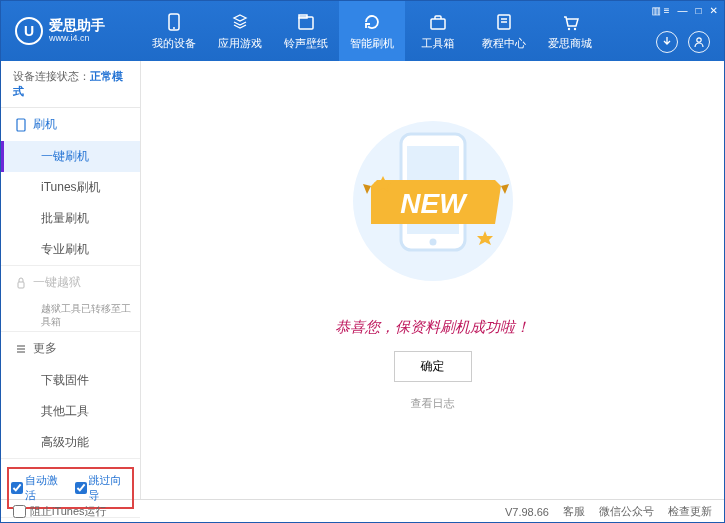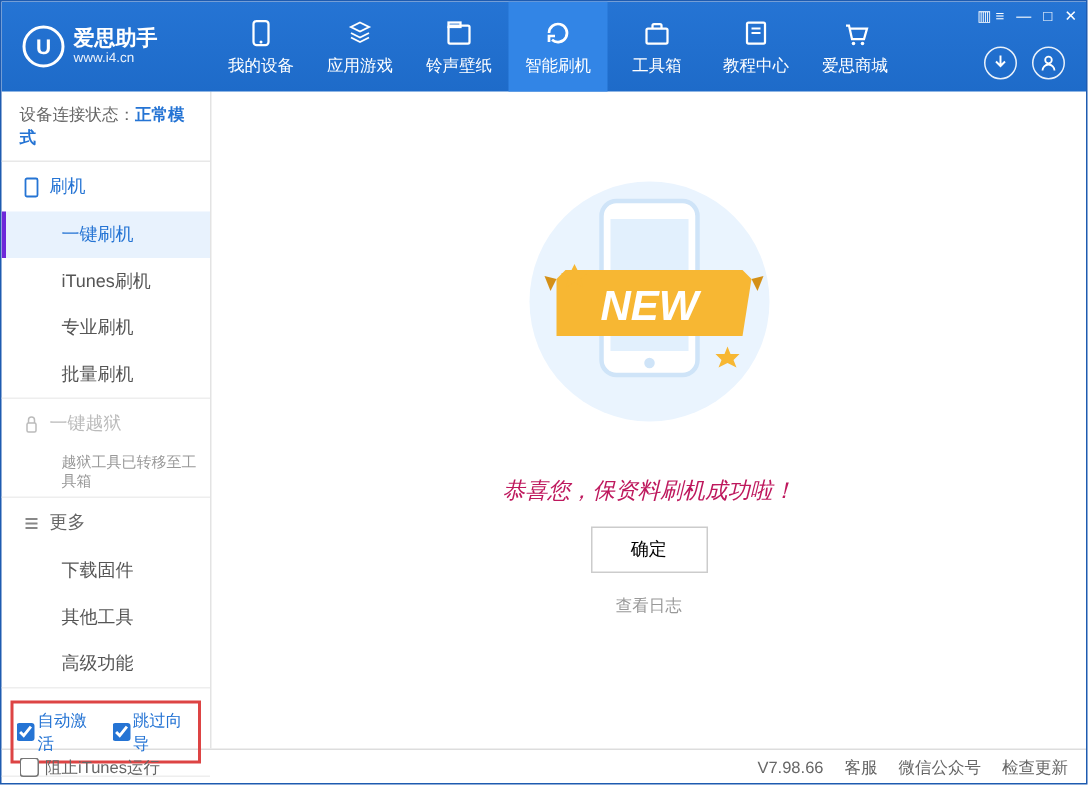--- a/index.html
+++ b/index.html
@@ -155,22 +155,22 @@
     <div id="side-groups">
         <div class="side-group">
           <div class="side-head main">
             <svg width="12" height="14">
               <rect x="2" y="1" width="8" height="12" rx="1" stroke="#2574d4" stroke-width="1.2" fill="none"></rect>
             </svg>
             <span>刷机</span>
           </div>
           <div class="side-item active">一键刷机</div>
           <div class="side-item">iTunes刷机</div>
+          <div class="side-item">批量刷机</div>
           <div class="side-item">专业刷机</div>
-          <div class="side-item">批量刷机</div>
         </div>
         <div class="side-group">
           <div class="side-head disabled">
             <svg width="12" height="12">
               <rect x="3" y="5" width="6" height="6" rx="1" stroke="#bbb" fill="none"></rect>
               <path d="M4 5V3a2 2 0 0 1 4 0v2" stroke="#bbb" fill="none"></path>
             </svg>
             <span>一键越狱</span>
           </div>
           <div class="side-item small">越狱工具已转移至工具箱</div>

